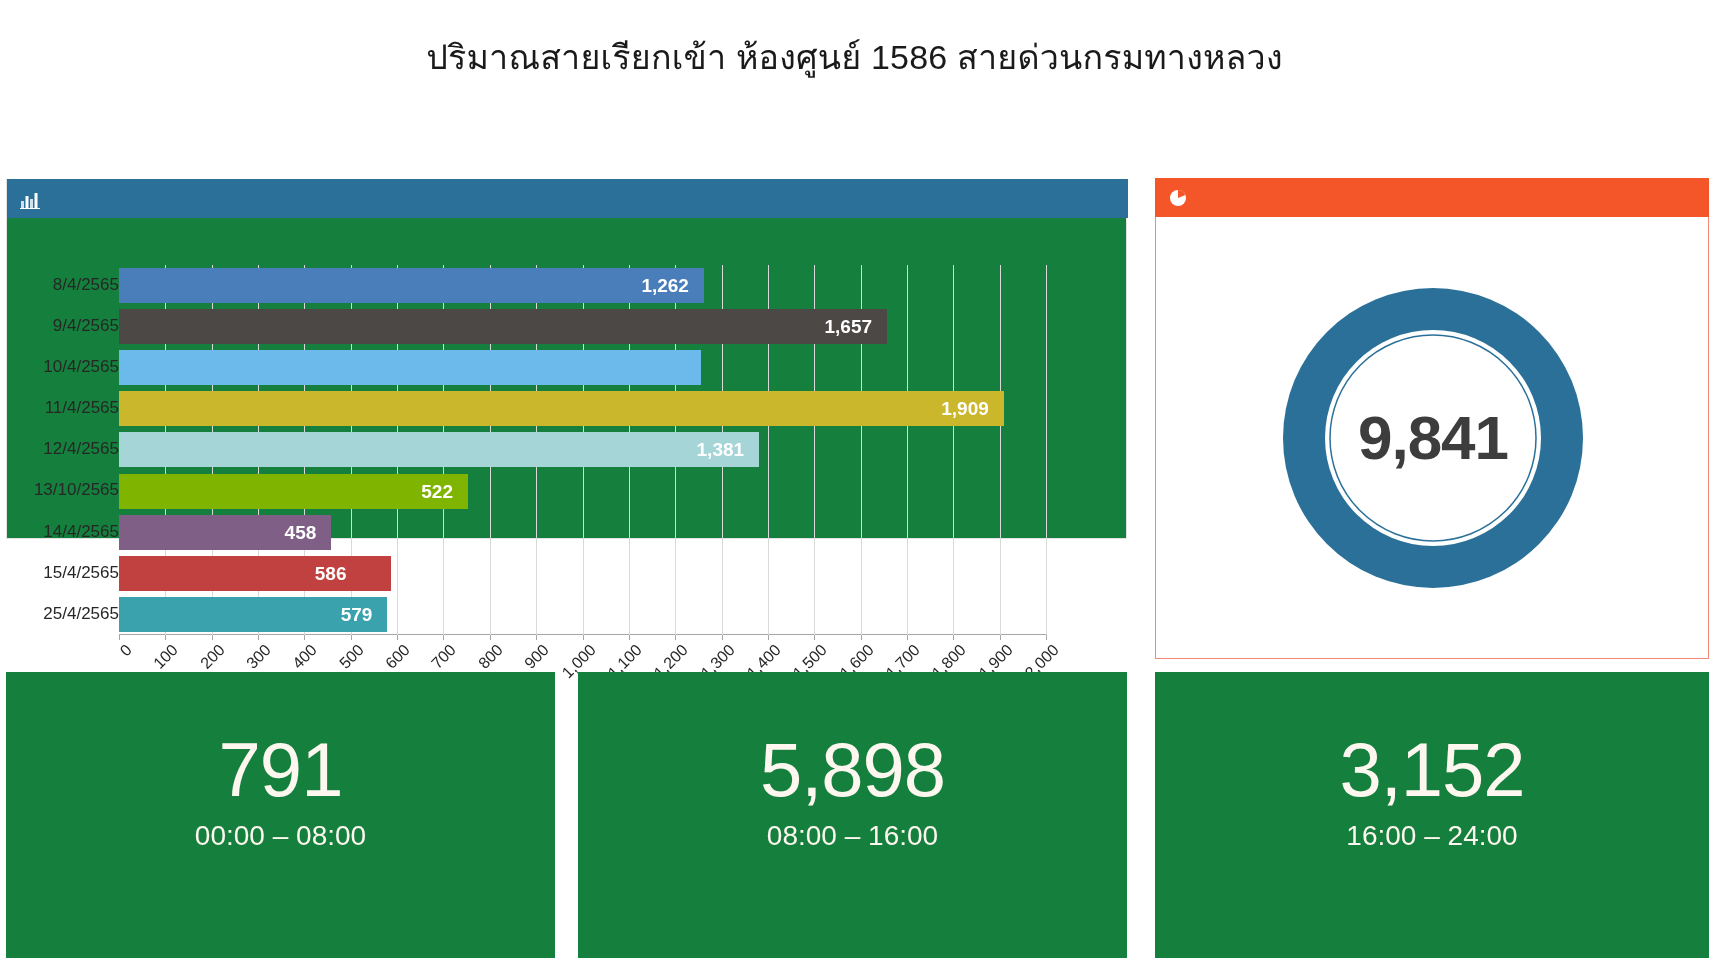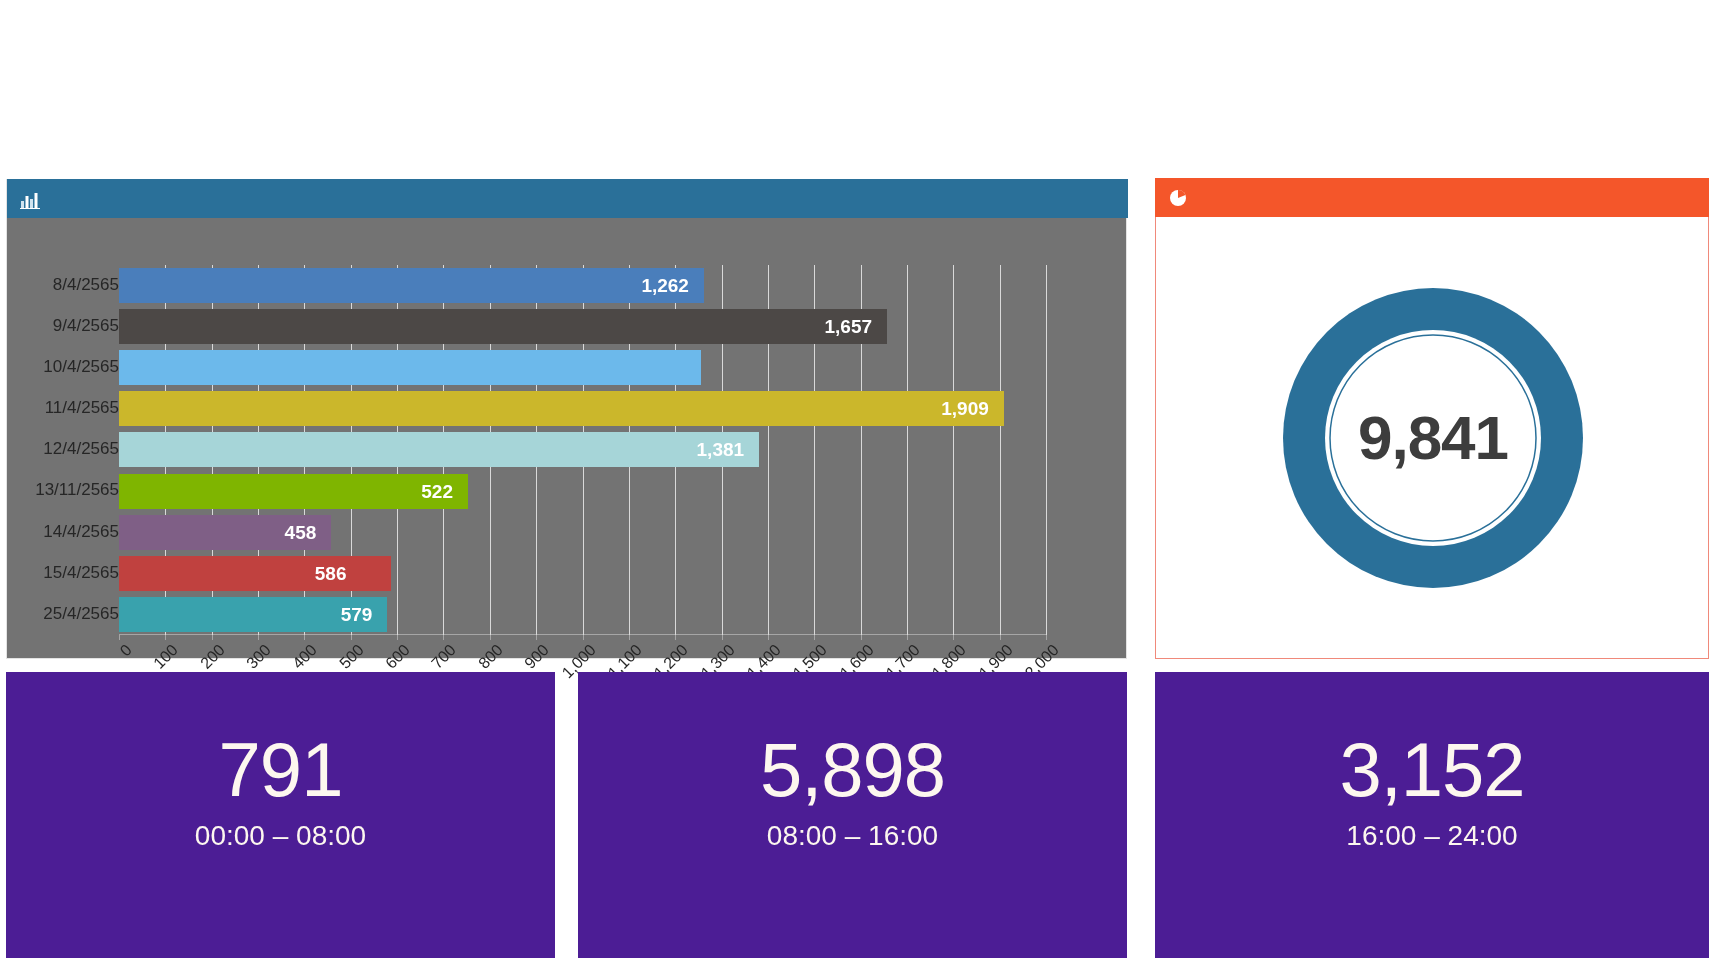--- a/index.html
+++ b/index.html
@@ -33,22 +33,22 @@
     line-height: 54px;
     white-space: nowrap;
   }
 
   
   #bar-panel {
     position: absolute;
     left: 6px;
     top: 179px;
     width: 1121px;
-    height: 480px;
-    background: #737373;
+    height: 360px;
+    background: #15803d;
     border: 1px solid #e3e3e3;
     border-top: none;
   }
   #bar-panel-header {
     position: absolute;
     left: 0; top: 0;
     width: 1121px;
     height: 39px;
     background: #2a7099;
   }
@@ -218,21 +218,21 @@
     color: #3d3d3d;
     line-height: 72px;
     letter-spacing: -1px;
   }
 
   
   .kpi-card {
     position: absolute;
     top: 672px;
     height: 286px;
-    background: #4c1d95;
+    background: #15803d;
     display: flex;
     flex-direction: column;
     align-items: center;
     justify-content: flex-start;
   }
   #kpi-card-0 { left: 6px;    width: 549px; }
   #kpi-card-1 { left: 578px;  width: 549px; text-align: center; }
   #kpi-card-2 { left: 1155px; width: 554px; }
 
   .kpi-value {
@@ -249,20 +249,21 @@
     color: #fdf7ef;
     line-height: 34px;
     white-space: nowrap;
   }
 </style>
 </head>
 <body>
 
 <div id="page">
 
+  <div id="dashboard-title">ปริมาณสายเรียกเข้า ห้องศูนย์ 1586 สายด่วนกรมทางหลวง</div>
 
   <div id="bar-panel">
     <div id="bar-panel-header">
       <svg class="panel-icon" viewBox="0 0 20 20">
         <rect x="1" y="12" width="3" height="7" fill="#cfe3ef"></rect>
         <rect x="5.5" y="7" width="3" height="12" fill="#ffffff"></rect>
         <rect x="10" y="10" width="3" height="9" fill="#cfe3ef"></rect>
         <rect x="14.5" y="4" width="3" height="15" fill="#ffffff"></rect>
         <rect x="0" y="19" width="20" height="1" fill="#ffffff"></rect>
       </svg>
@@ -285,21 +286,21 @@
           </div>
         <div class="cat-row">
             <span class="cat-label">11/4/2565</span>
             <span class="tickmark"></span>
           </div>
         <div class="cat-row">
             <span class="cat-label">12/4/2565</span>
             <span class="tickmark"></span>
           </div>
         <div class="cat-row">
-            <span class="cat-label">13/11/2565</span>
+            <span class="cat-label">13/10/2565</span>
             <span class="tickmark"></span>
           </div>
         <div class="cat-row">
             <span class="cat-label">14/4/2565</span>
             <span class="tickmark"></span>
           </div>
         <div class="cat-row">
             <span class="cat-label">15/4/2565</span>
             <span class="tickmark"></span>
           </div>

